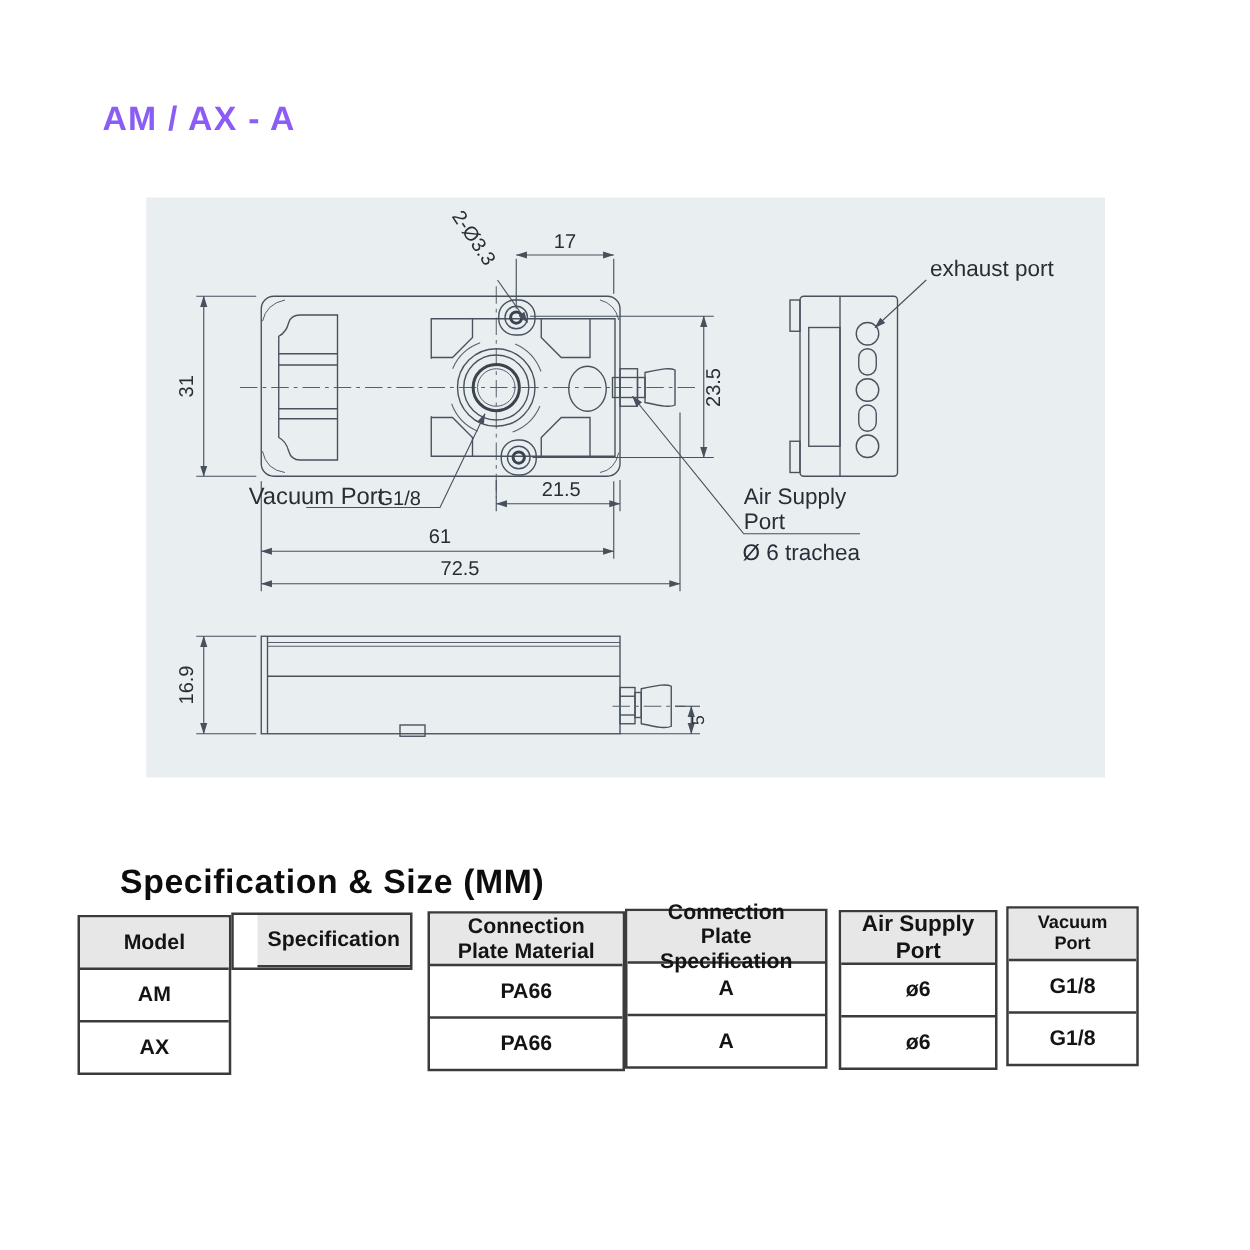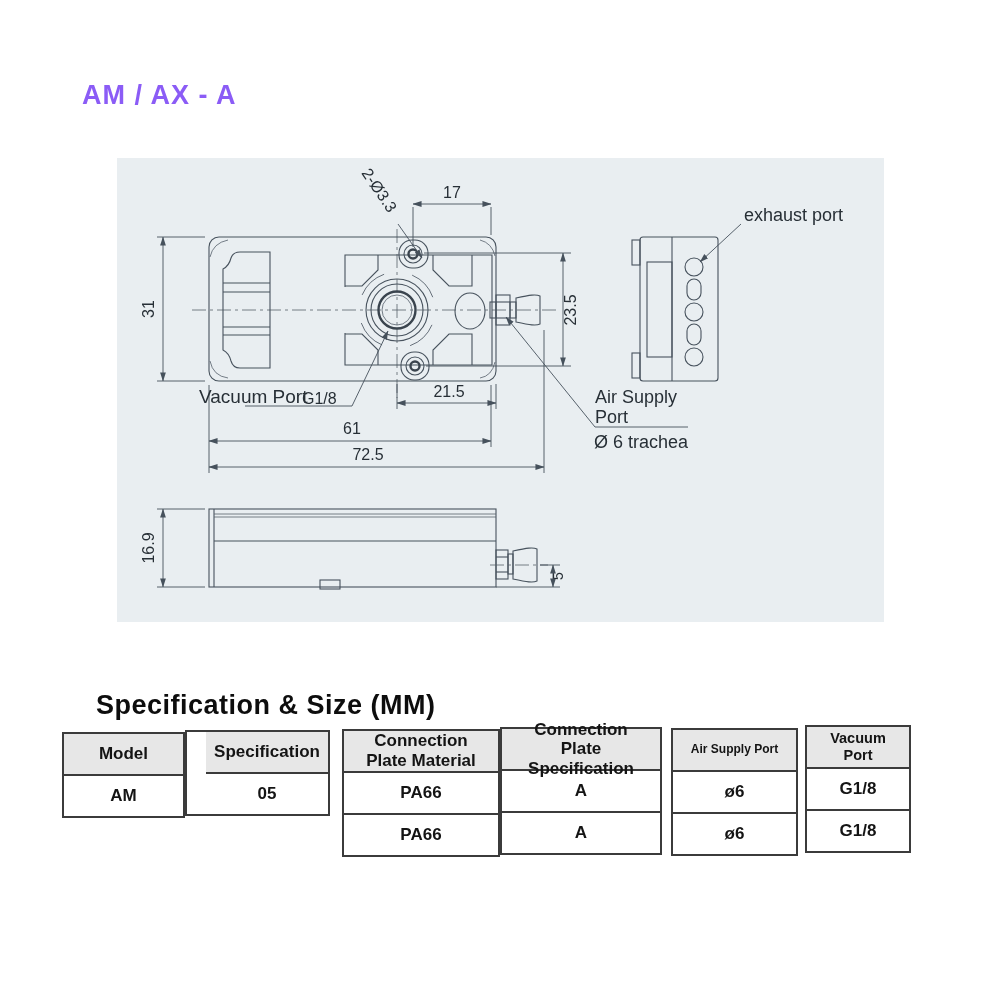--- a/index.html
+++ b/index.html
@@ -49,21 +49,21 @@
   .blk .td + .td{border-top:2px solid #3b3b3b;}
   .b1{width:123px;margin-top:7px;}
   .b2{width:145px;margin-left:0;margin-top:5px;padding-left:19px;}
   .b3{width:158px;margin-left:12px;margin-top:4px;}
   .b4{width:162px;margin-top:2px;}
   .b5{width:127px;margin-left:9px;margin-top:3px;}
   .b6{width:106px;margin-left:7px;margin-top:0;}
   .b1 .th,.b2 .th{font-size:17px;}
   .b3 .th,.b4 .th{font-size:17px;}
   .b3 .th span,.b4 .th span{display:block;max-width:118px;}
-  .b5 .th{font-size:12px;}
+  .b5 .th{font-size:18px;}
   .b6 .th{font-size:14.5px;}
   .b6 .th span{display:block;max-width:62px;}
 </style>
 </head>
 <body>
 
 <h1 class="h1">AM / AX - A</h1>
 
 <div class="panel">
 <svg width="767" height="464" viewBox="117 158 767 464">
@@ -245,26 +245,26 @@
 </div>
 
 <h2 class="h2">Specification &amp; Size (MM)</h2>
 
 <div class="spec">
   <div class="blk b1">
     <div class="th">
         <span>Model</span>
       </div>
     <div class="td">AM</div>
+    <div class="td">AX</div>
   </div>
   <div class="blk b2">
     <div class="th">
         <span>Specification</span>
       </div>
-    <div class="td">05</div>
   </div>
   <div class="blk b3">
     <div class="th">
         <span>Connection Plate Material</span>
       </div>
     <div class="td">PA66</div>
     <div class="td">PA66</div>
   </div>
   <div class="blk b4">
     <div class="th">

